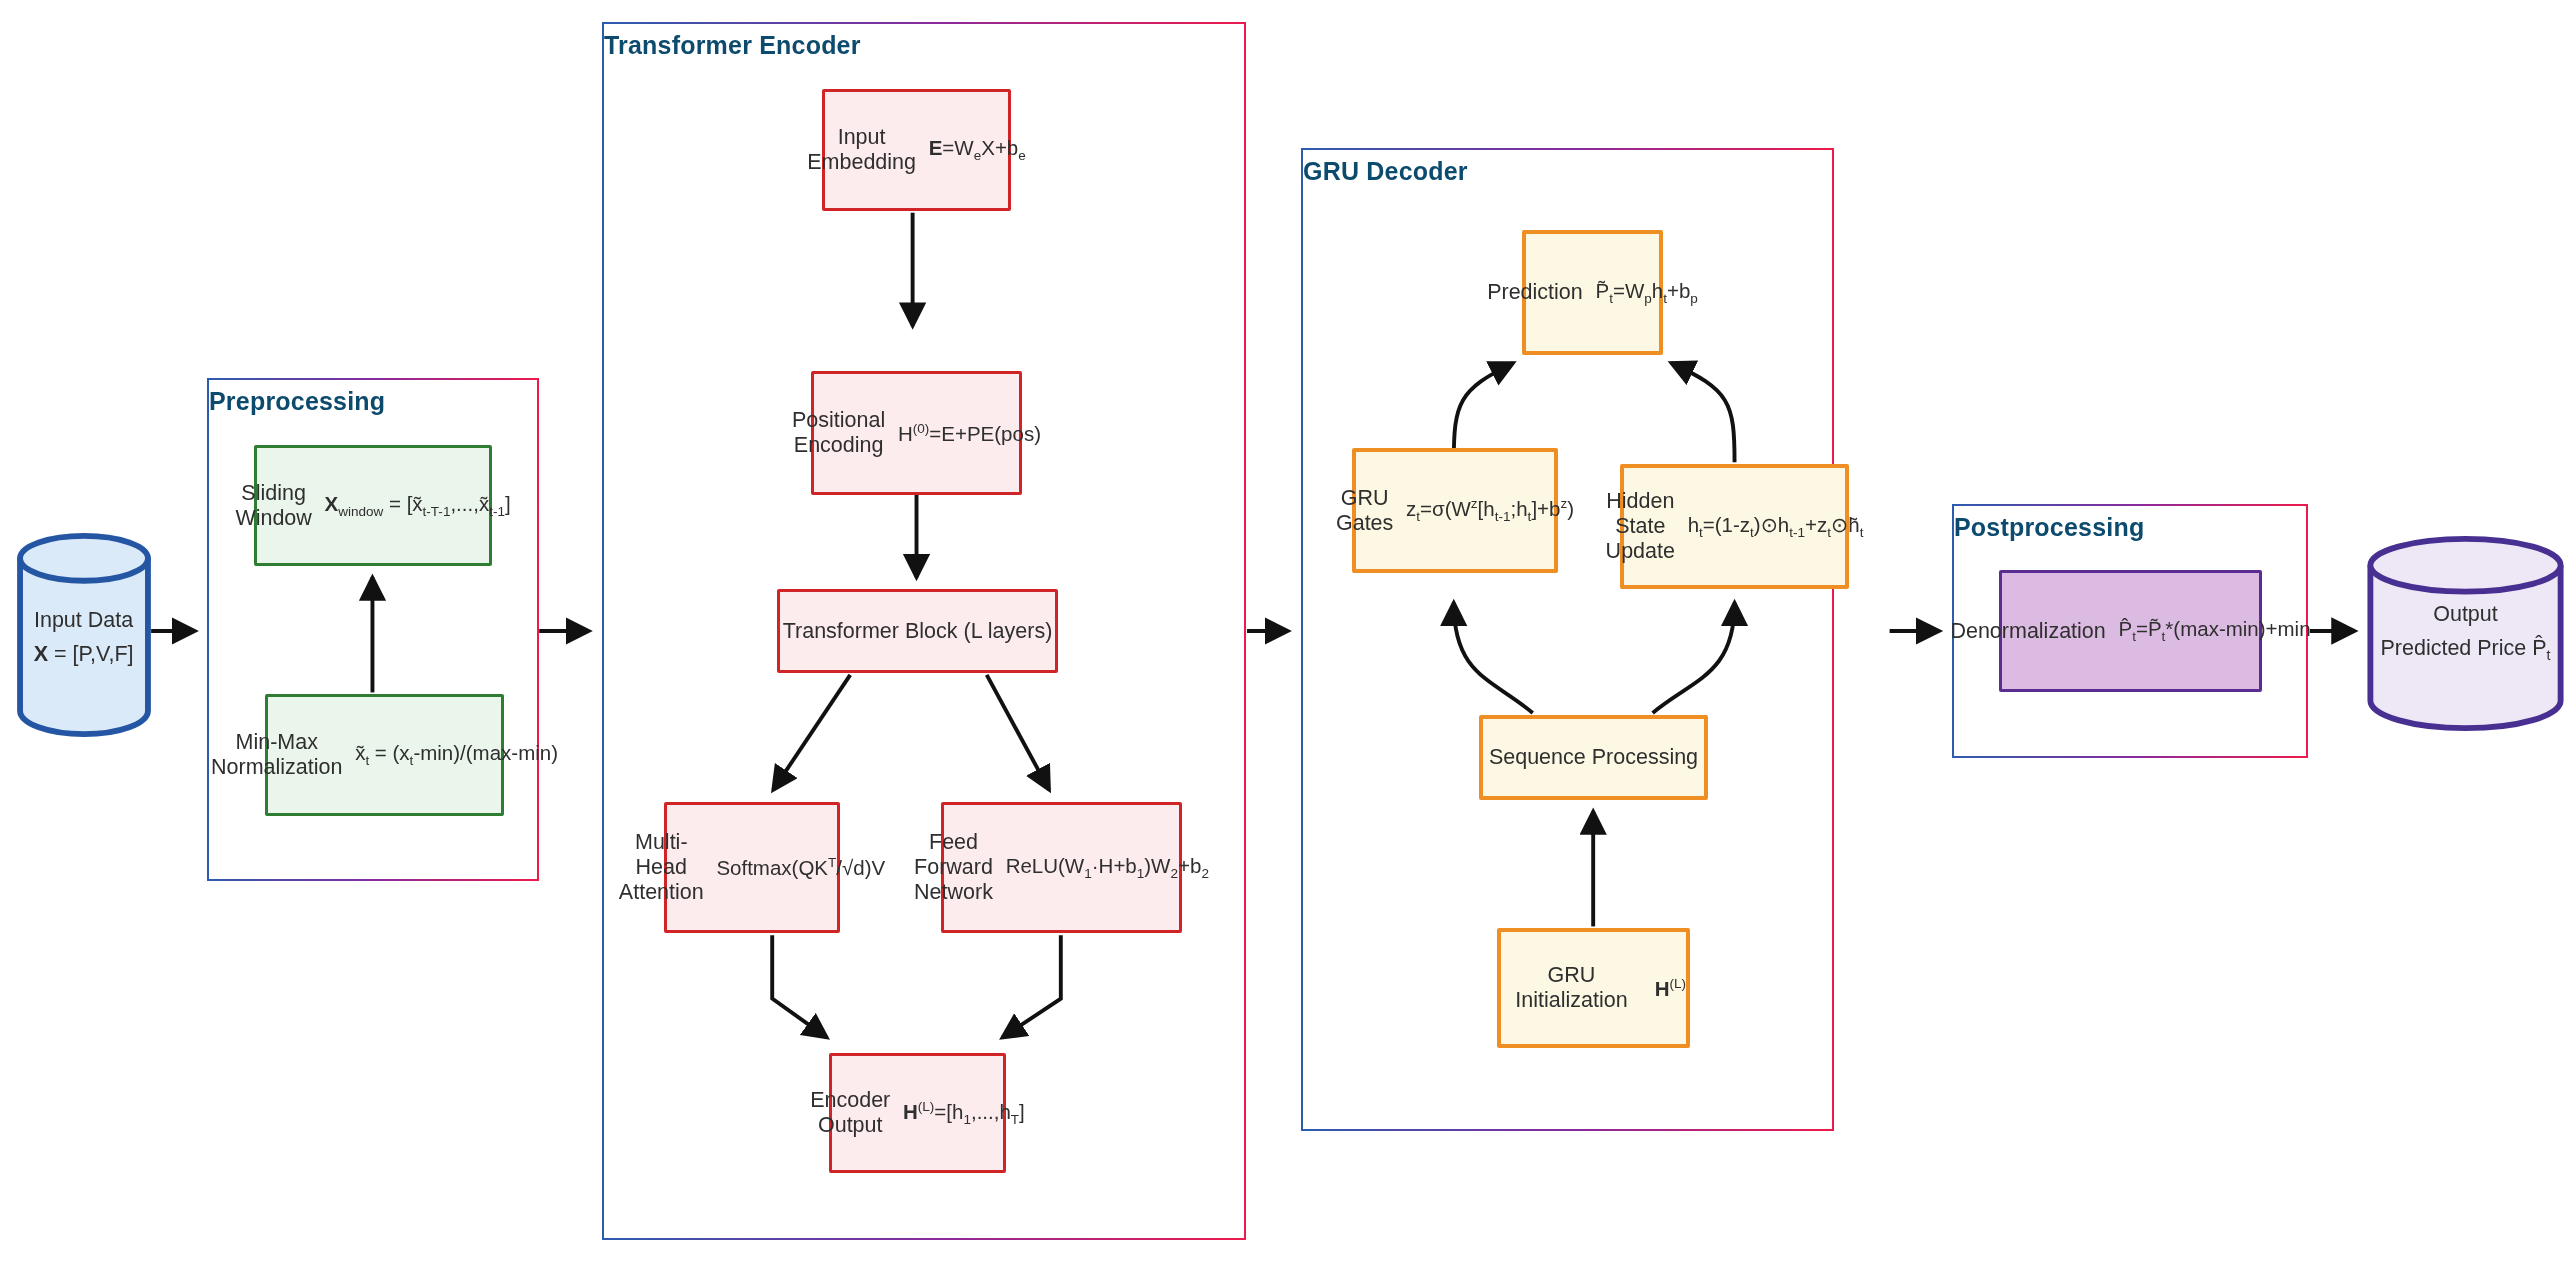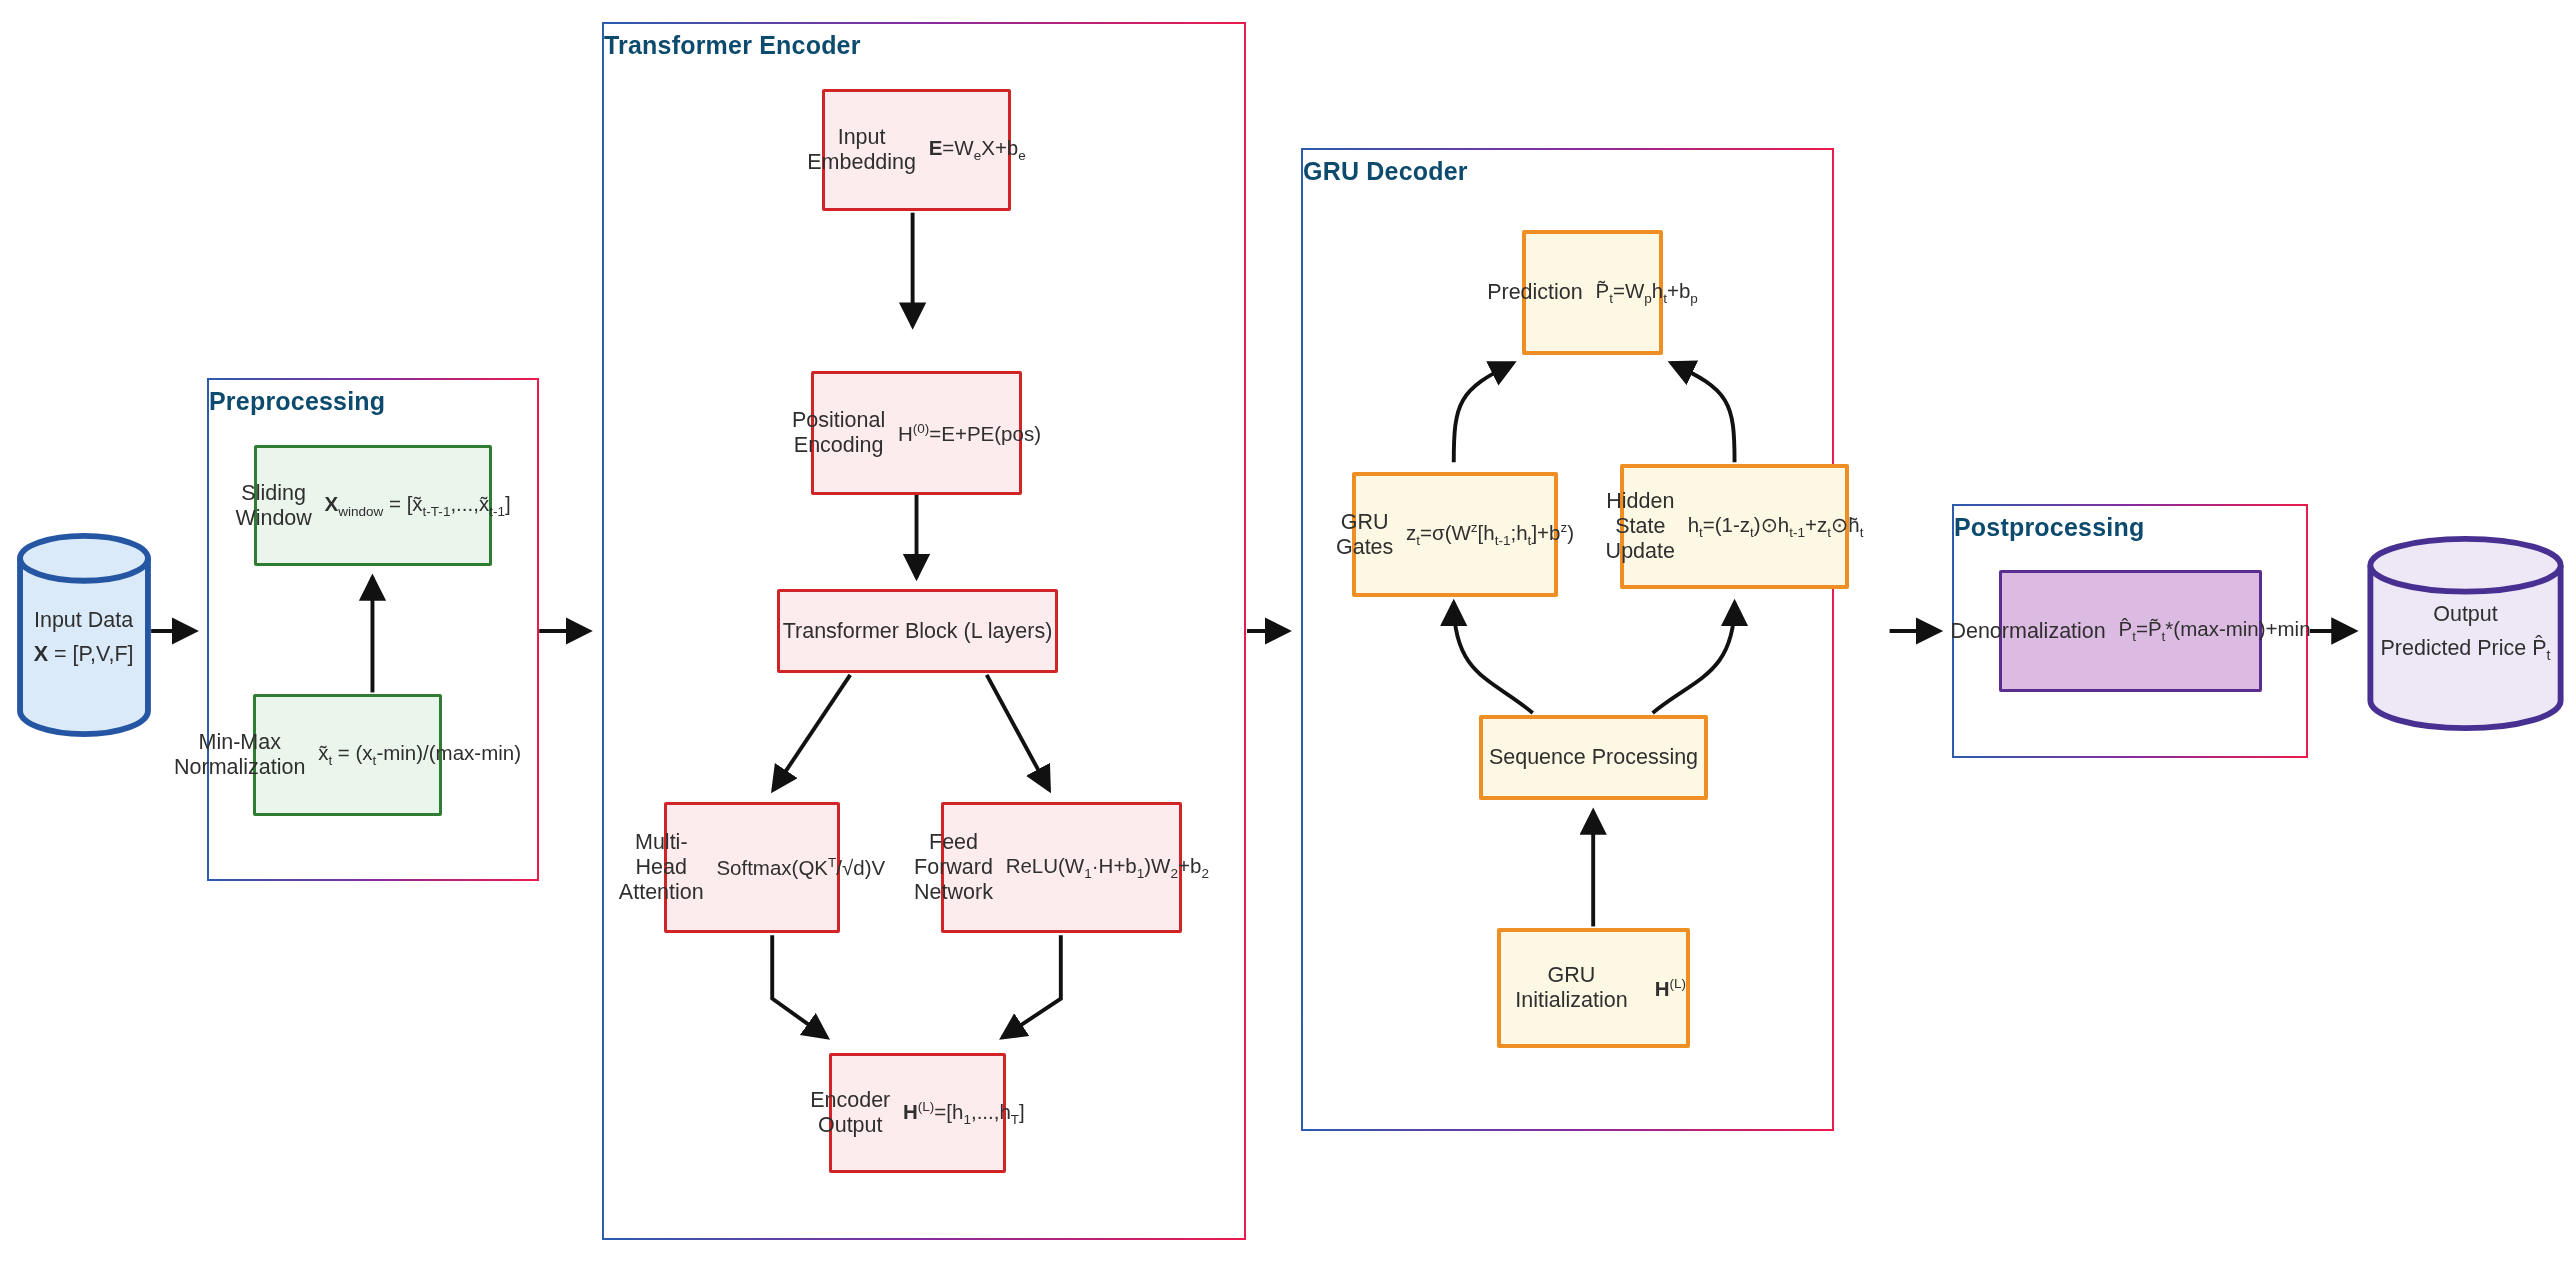--- a/index.html
+++ b/index.html
@@ -63,21 +63,21 @@
     <div><b>X</b> = [P,V,F]</div>
   </div>
 
   <div class="container" style="left:207px;top:378px;width:332px;height:503px;">
     <div class="sec-title">Preprocessing</div>
   </div>
   <div class="node n-green" style="left:254px;top:445px;width:238px;height:121px;">
     <div>Sliding Window</div>
     <div class="formula"><b>X</b><sub>window</sub> = [x̃<sub>t-T-1</sub>,...,x̃<sub>t-1</sub>]</div>
   </div>
-  <div class="node n-green" style="left:253px;top:694px;width:189px;height:122px;align-items:center;">
+  <div class="node n-green" style="left:265px;top:694px;width:239px;height:122px;align-items:center;">
     <div>Min-Max Normalization</div>
     <div class="formula">x̃<sub>t</sub> = (x<sub>t</sub>-min)/(max-min)</div>
   </div>
 
   <div class="container" style="left:602px;top:22.4px;width:644px;height:1218px;">
     <div class="sec-title">Transformer Encoder</div>
   </div>
   <div class="node n-red" style="left:822px;top:89px;width:189px;height:122px;">
     <div>Input Embedding</div>
     <div class="formula"><b>E</b>=W<sub>e</sub>X+b<sub>e</sub></div>
@@ -102,21 +102,21 @@
     <div class="formula"><b>H</b><sup>(L)</sup>=[h<sub>1</sub>,...,h<sub>T</sub>]</div>
   </div>
 
   <div class="container" style="left:1301px;top:148px;width:533px;height:983px;">
     <div class="sec-title">GRU Decoder</div>
   </div>
   <div class="node n-orange" style="left:1522px;top:230px;width:141px;height:125px;">
     <div>Prediction</div>
     <div class="formula">P̃<sub>t</sub>=W<sub>p</sub>h<sub>t</sub>+b<sub>p</sub></div>
   </div>
-  <div class="node n-orange" style="left:1352px;top:472px;width:206px;height:125px;">
+  <div class="node n-orange" style="left:1352px;top:448px;width:206px;height:125px;">
     <div>GRU Gates</div>
     <div class="formula">z<sub>t</sub>=σ(W<sup>z</sup>[h<sub>t-1</sub>;h<sub>t</sub>]+b<sup>z</sup>)</div>
   </div>
   <div class="node n-orange" style="left:1620px;top:464px;width:229px;height:125px;">
     <div>Hidden State Update</div>
     <div class="formula">h<sub>t</sub>=(1-z<sub>t</sub>)⊙h<sub>t-1</sub>+z<sub>t</sub>⊙h̃<sub>t</sub></div>
   </div>
   <div class="node n-orange" style="left:1479px;top:715px;width:229px;height:85px;">
     <div>Sequence Processing</div>
   </div>

